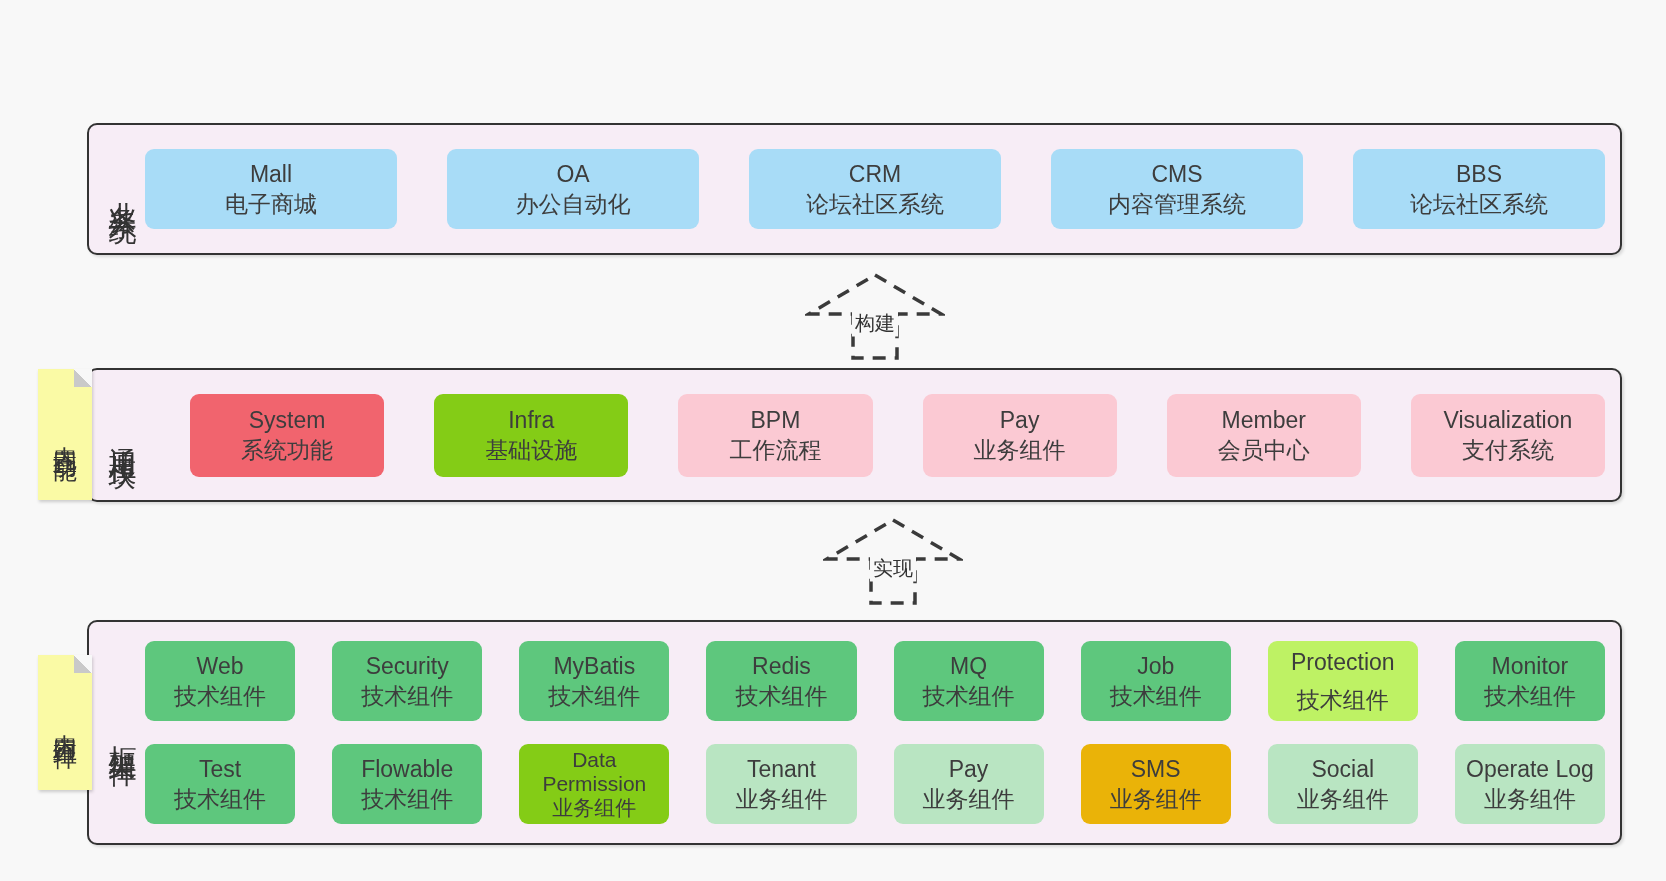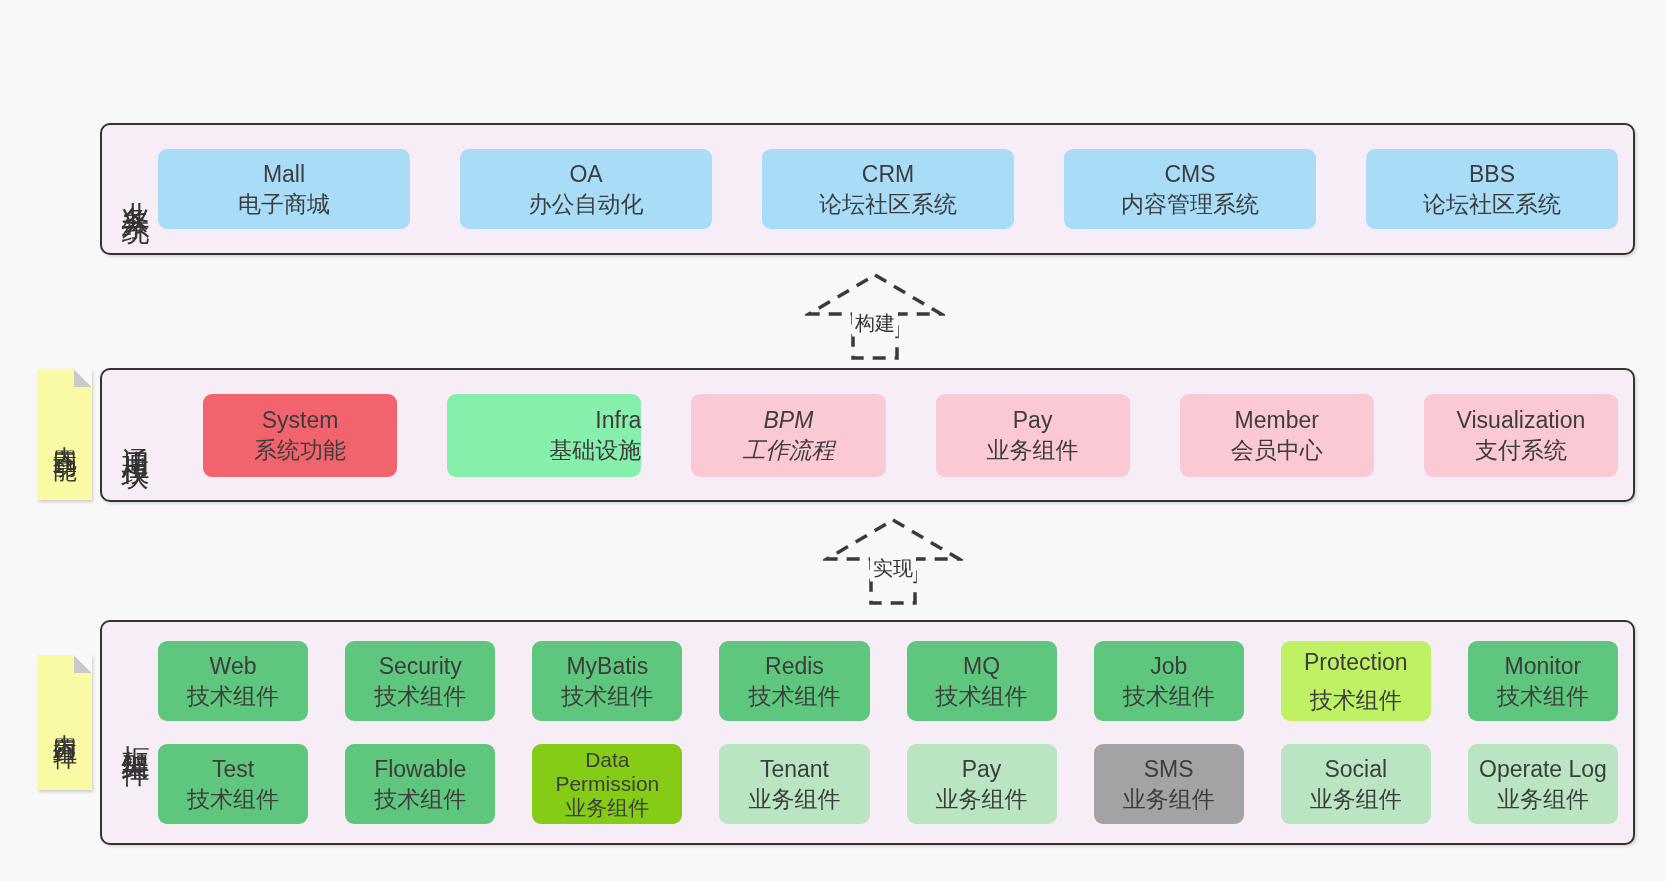--- a/index.html
+++ b/index.html
@@ -4,21 +4,21 @@
 <style>
   html,body { margin:0; padding:0; background:#f8f8f8; }
   .canvas {
     position:relative; width:1666px; height:881px;
     background:#f8f8f8; overflow:hidden;
     font-family:"Liberation Sans", sans-serif;
     color:#3d3d3d;
   }
   
   .section {
-    position:absolute; left:100px; width:1535px;
+    position:absolute; left:87px; width:1535px;
     background:#f7edf6; border:2.5px solid #333333; border-radius:10px;
     box-sizing:border-box; display:flex;
     box-shadow:2px 2px 3px rgba(0,0,0,0.12);
   }
   #section-business  { top:123px; height:132px; }
   #section-common    { top:368px; height:134px; }
   #section-framework { top:620px; height:225px; }
 
   .v-label {
     width:46px; margin-left:10px; flex:none;
@@ -116,25 +116,25 @@
   <div class="section" id="section-common">
     <div class="v-label">
       <span>通用模块</span>
     </div>
     <div class="rows">
         <div class="row">
           <div class="box" style="background: rgb(241, 100, 110); margin-left: 45px;">
             <div>System</div>
             <div>系统功能</div>
           </div>
-          <div class="box" style="background: #86efac; align-items: flex-end;">
+          <div class="box" style="background: #84cc16;">
             <div>Infra</div>
             <div>基础设施</div>
           </div>
-          <div class="box" style="background: rgb(251, 201, 211); font-style: italic;">
+          <div class="box" style="background: rgb(251, 201, 211);">
             <div>BPM</div>
             <div>工作流程</div>
           </div>
           <div class="box" style="background: rgb(251, 201, 211);">
             <div>Pay</div>
             <div>业务组件</div>
           </div>
           <div class="box" style="background: rgb(251, 201, 211);">
             <div>Member</div>
             <div>会员中心</div>
@@ -207,21 +207,21 @@
             <div>业务组件</div>
           </div>
           <div class="box" style="background: rgb(185, 229, 194);">
             <div>Tenant</div>
             <div>业务组件</div>
           </div>
           <div class="box" style="background: rgb(185, 229, 194);">
             <div>Pay</div>
             <div>业务组件</div>
           </div>
-          <div class="box" style="background: #a3a3a3;">
+          <div class="box" style="background: #eab308;">
             <div>SMS</div>
             <div>业务组件</div>
           </div>
           <div class="box" style="background: rgb(185, 229, 194);">
             <div>Social</div>
             <div>业务组件</div>
           </div>
           <div class="box" style="background: rgb(185, 229, 194);">
             <div>Operate Log</div>
             <div>业务组件</div>

